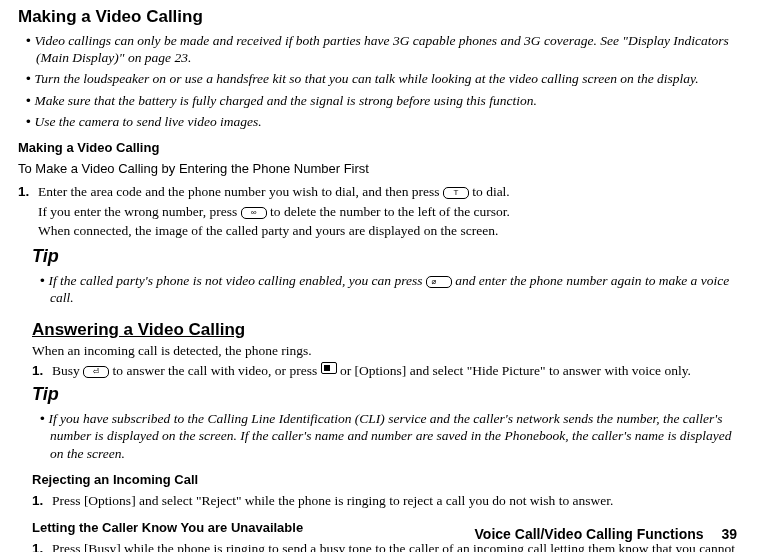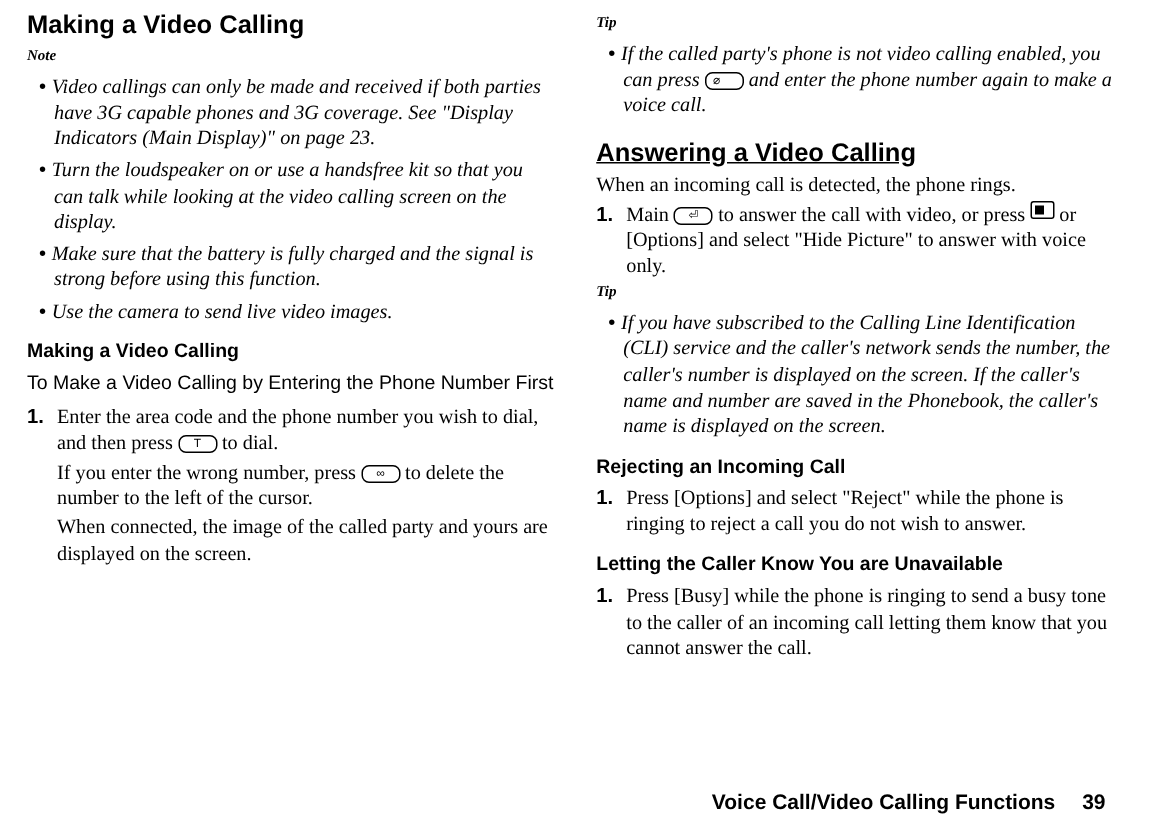--- a/index.html
+++ b/index.html
@@ -9,21 +9,21 @@
     height: 552px;
     font-family: "Times New Roman", Times, serif;
     background: #fff;
     color: #000;
     font-size: 13.5px;
     line-height: 1.28;
     overflow: hidden;
   }
   .page {
     display: flex;
-    flex-direction: row;
+    flex-direction: column;
     padding: 6px 18px 0 18px;
     height: 100%;
     box-sizing: border-box;
   }
   .col {
     flex: 1 1 0;
     padding: 0 10px;
     box-sizing: border-box;
   }
   .col.left { padding-left: 0; padding-right: 14px; }
@@ -47,24 +47,24 @@
     font-size: 13px;
     margin: 10px 0 4px 0;
   }
   h4 {
     font-family: Arial, Helvetica, sans-serif;
     font-weight: normal;
     font-size: 13px;
     margin: 2px 0 6px 0;
   }
   .label-it {
-    font-family: Liberation Serif, serif;
+    font-family: Liberation Sans, sans-serif;
     font-style: italic;
     font-weight: bold;
-    font-size: 10px;
+    font-size: 18px;
     margin: 4px 0 2px 0;
   }
   ul.bullets {
     list-style: none;
     padding: 0 0 0 4px;
     margin: 0 0 4px 0;
   }
   ul.bullets li {
     font-style: italic;
     padding-left: 10px;
@@ -140,21 +140,20 @@
   .footer .pageno {
     margin-left: 14px;
   }
 </style>
 </head>
 <body>
 
 <div class="page">
   <div class="col left">
     <h1>Making a Video Calling</h1>
-    <div class="label-it">Note</div>
     <ul class="bullets">
       <li>Video callings can only be made and received if both parties have 3G capable phones and 3G coverage. See "Display Indicators (Main Display)" on page 23.</li>
       <li>Turn the loudspeaker on or use a handsfree kit so that you can talk while looking at the video calling screen on the display.</li>
       <li>Make sure that the battery is fully charged and the signal is strong before using this function.</li>
       <li>Use the camera to send live video images.</li>
     </ul>
     <h3>Making a Video Calling</h3>
     <h4>To Make a Video Calling by Entering the Phone Number First</h4>
     <ol class="steps">
       <li>
@@ -171,21 +170,21 @@
     <div class="label-it">Tip</div>
     <ul class="bullets">
       <li>
         <span>If the called party's phone is not video calling enabled, you can press </span><span class="keycap">&nbsp;⌀&nbsp;</span><span> and enter the phone number again to make a voice call.</span>
       </li>
     </ul>
     <h2>Answering a Video Calling</h2>
     <div>When an incoming call is detected, the phone rings.</div>
     <ol class="steps">
       <li>
-        <span>Main </span><span class="keycap">&nbsp;⏎&nbsp;</span><span> to answer the call with video, or press </span><span class="keycap square"></span><span> or [Options] and select "Hide Picture" to answer with voice only.</span>
+        <span>Busy </span><span class="keycap">&nbsp;⏎&nbsp;</span><span> to answer the call with video, or press </span><span class="keycap square"></span><span> or [Options] and select "Hide Picture" to answer with voice only.</span>
       </li>
     </ol>
     <div class="label-it">Tip</div>
     <ul class="bullets">
       <li>If you have subscribed to the Calling Line Identification (CLI) service and the caller's network sends the number, the caller's number is displayed on the screen. If the caller's name and number are saved in the Phonebook, the caller's name is displayed on the screen.</li>
     </ul>
     <h3>Rejecting an Incoming Call</h3>
     <ol class="steps">
       <li>Press [Options] and select "Reject" while the phone is ringing to reject a call you do not wish to answer.</li>
     </ol>

